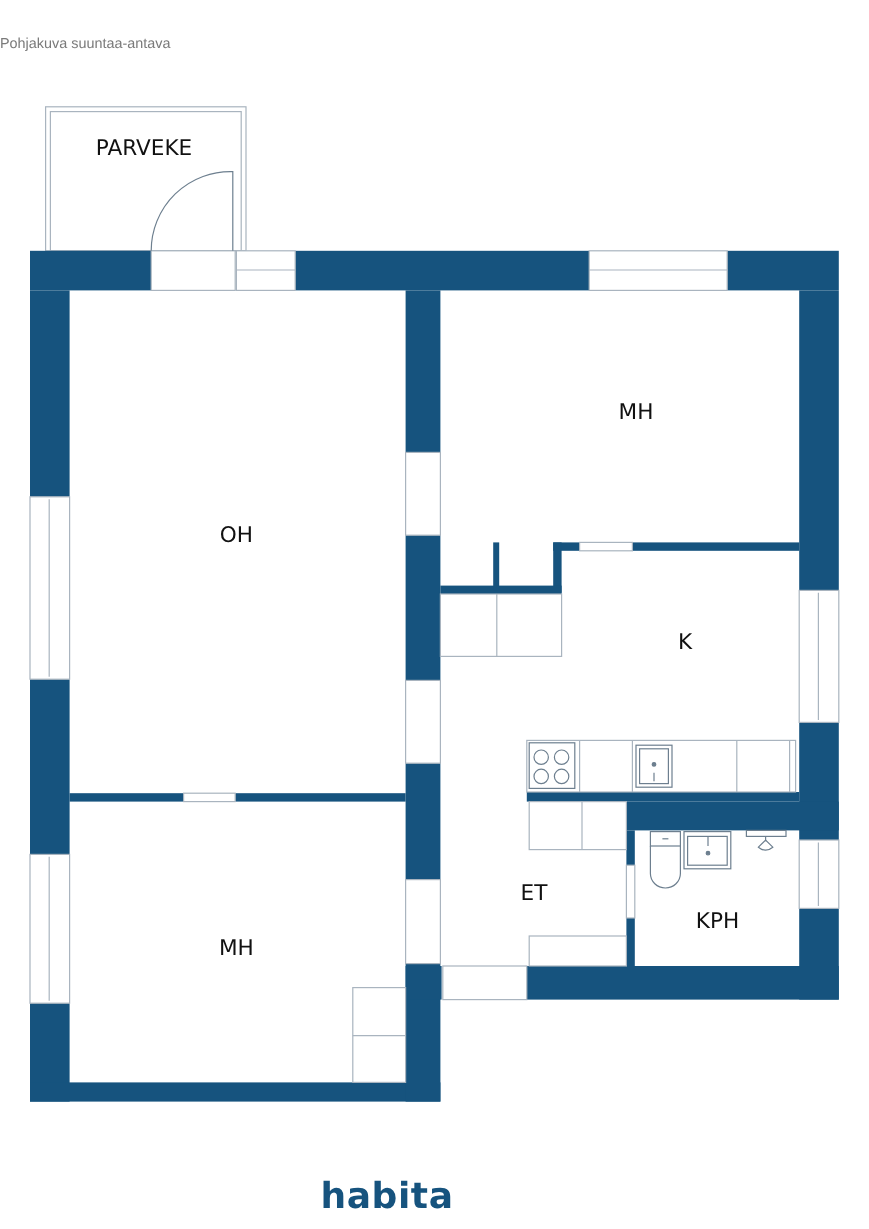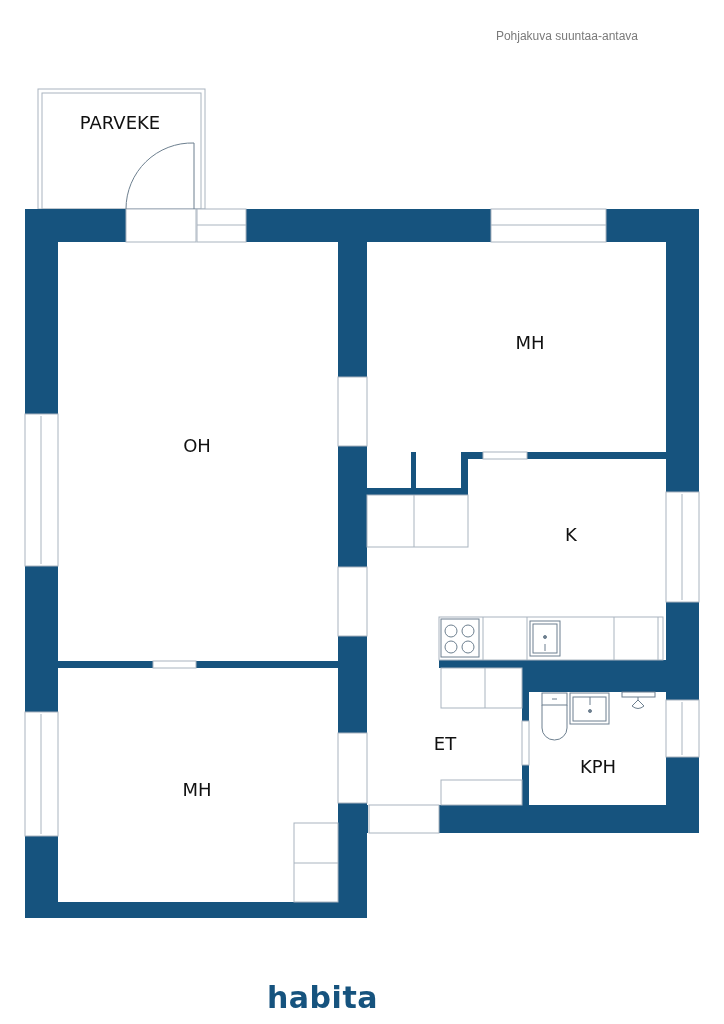--- a/index.html
+++ b/index.html
@@ -1,17 +1,17 @@
 <!DOCTYPE html>
 <html><head>
   <meta charset="utf-8">
   <style>
     html, body { margin: 0; padding: 0; background: #ffffff; }
     body { width: 724px; height: 1024px; position: relative; overflow: hidden; font-family: "Liberation Sans", sans-serif; }
-    .caption { position: absolute; top: 29px; left: 0; width: 638px; text-align: right; font-size: 12px; color: #7a7a7a; }
+    .caption { position: absolute; top: 29px; left: 0; width: 638px; text-align: left; font-size: 12px; color: #7a7a7a; }
     svg.plan { position: absolute; left: 0; top: 0; }
     .room-label { font-family: "DejaVu Sans", sans-serif; font-size: 18px; fill: #111111; text-anchor: middle; dominant-baseline: middle; }
     .logo { position: absolute; left: 0; width: 645px; top: 980px; text-align: center; font-family: "DejaVu Sans", sans-serif; font-weight: bold; font-size: 30px; color: #16537e; letter-spacing: 0.5px; }
   </style>
 </head>
 <body>
 
 <div class="caption">Pohjakuva suuntaa-antava</div>
 
 <svg class="plan" width="724" height="1024" viewBox="0 0 724 1024" xmlns="http://www.w3.org/2000/svg">

